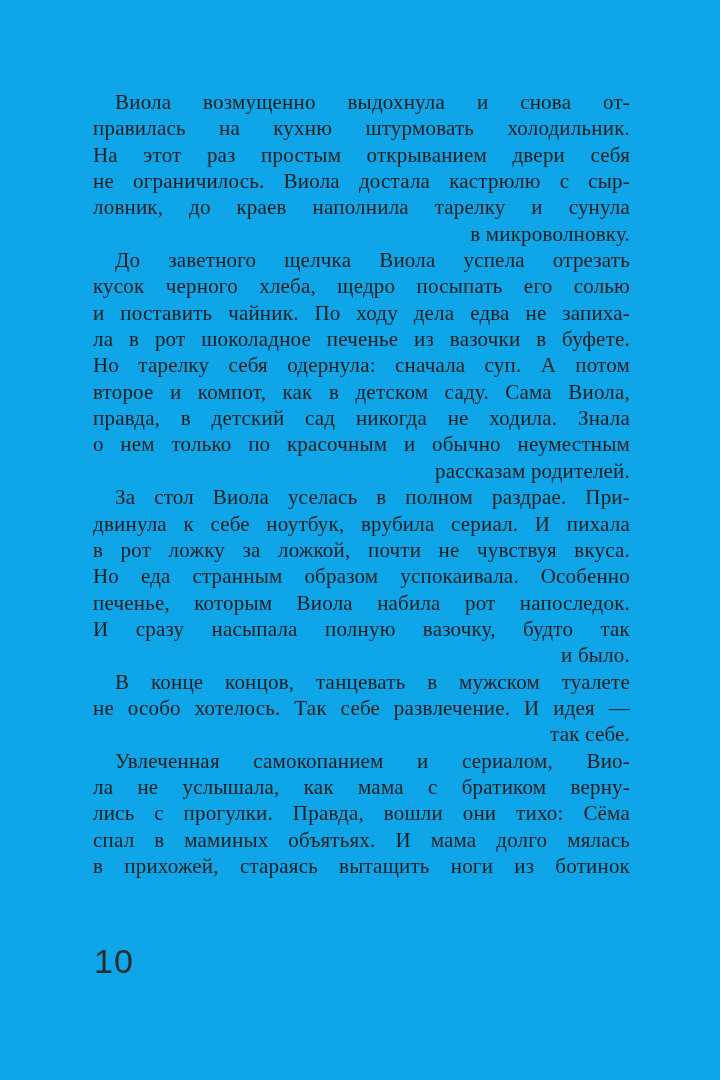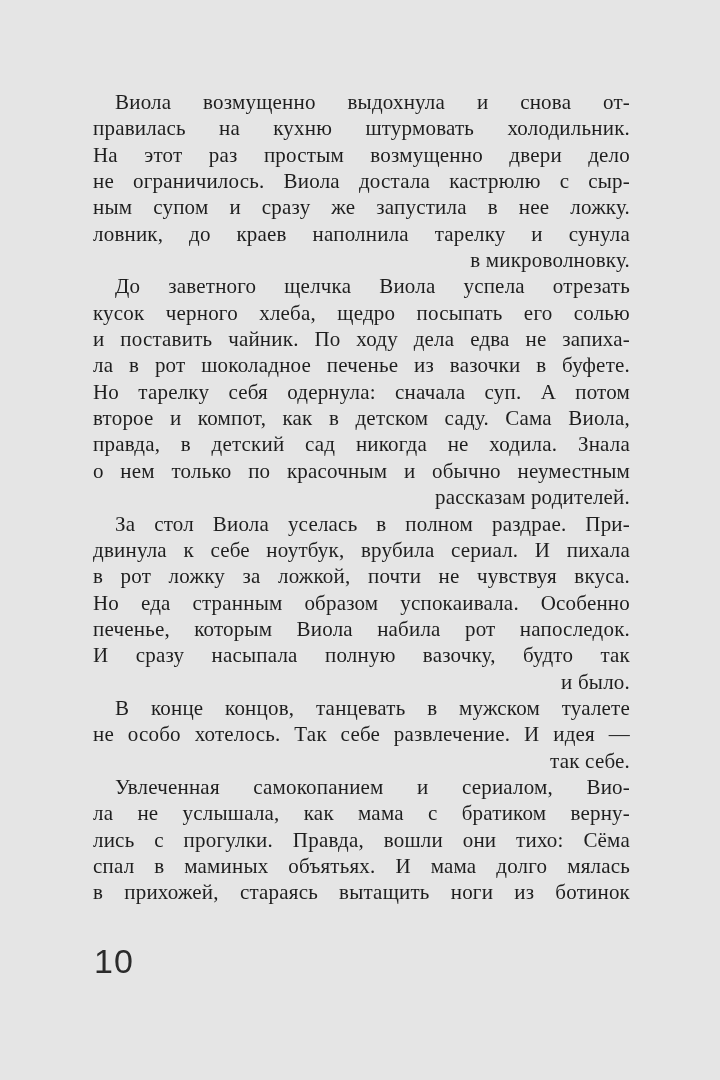--- a/index.html
+++ b/index.html
@@ -9,21 +9,21 @@
   body {
     width: 720px;
     height: 1080px;
     background: #fdfdfd;
     overflow: hidden;
   }
   .book-page {
     position: relative;
     width: 720px;
     height: 1080px;
-    background: #e5e5e5;
+    background: #0ea5e9;
   }
   .text-block {
     position: absolute;
     left: 93px;
     top: 89px;
     width: 537px;
     font-family: "Liberation Serif", "DejaVu Serif", serif;
     font-size: 21px;
     line-height: 26.35px;
     color: #1e1e1e;
@@ -67,23 +67,22 @@
   }
 </style>
 </head>
 <body>
 
 <div class="book-page">
   <div class="text-block" id="text-block">
       <div class="paragraph">
         <div class="line first">Виола возмущенно выдохнула и снова от-</div>
         <div class="line">правилась на кухню штурмовать холодильник.</div>
-        <div class="line">На этот раз простым возмущенно двери дело</div>
+        <div class="line">На этот раз простым открыванием двери себя</div>
         <div class="line">не ограничилось. Виола достала кастрюлю с сыр-</div>
-        <div class="line">ным супом и сразу же запустила в нее ложку.</div>
         <div class="line">ловник, до краев наполнила тарелку и сунула</div>
         <div class="line last">в микроволновку.</div>
       </div>
       <div class="paragraph">
         <div class="line first">До заветного щелчка Виола успела отрезать</div>
         <div class="line">кусок черного хлеба, щедро посыпать его солью</div>
         <div class="line">и поставить чайник. По ходу дела едва не запиха-</div>
         <div class="line">ла в рот шоколадное печенье из вазочки в буфете.</div>
         <div class="line">Но тарелку себя одернула: сначала суп. А потом</div>
         <div class="line">второе и компот, как в детском саду. Сама Виола,</div>

